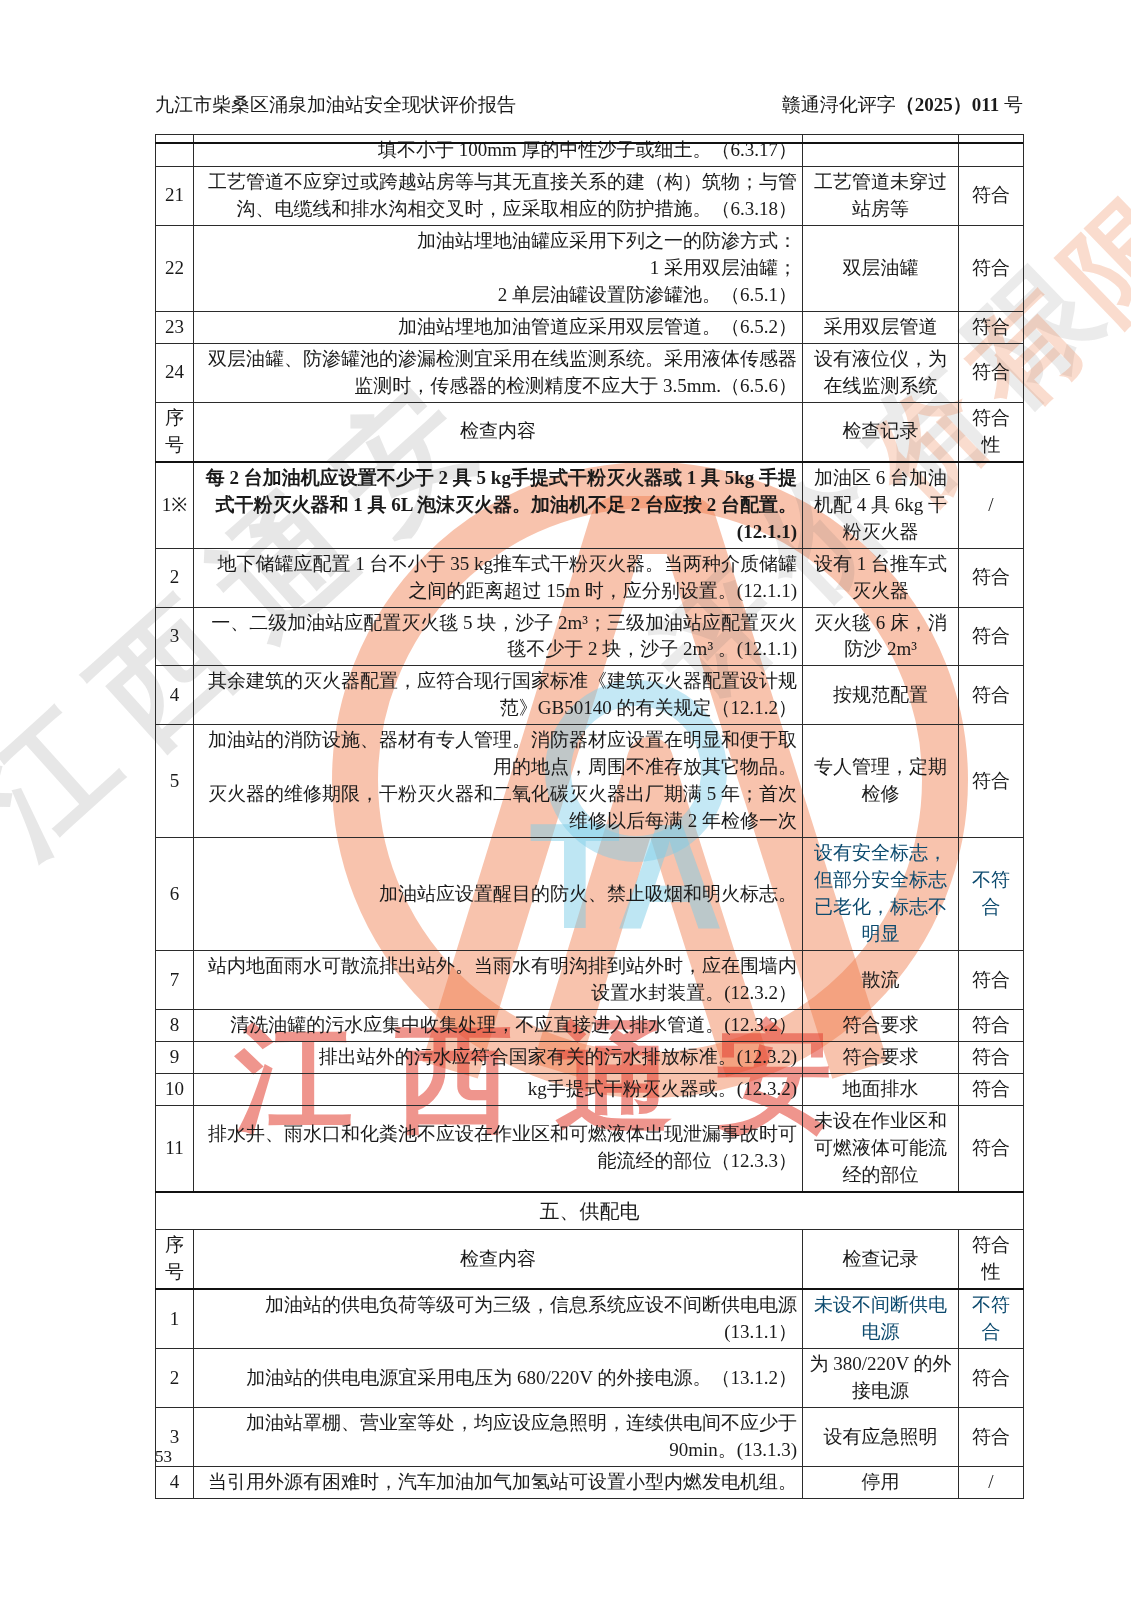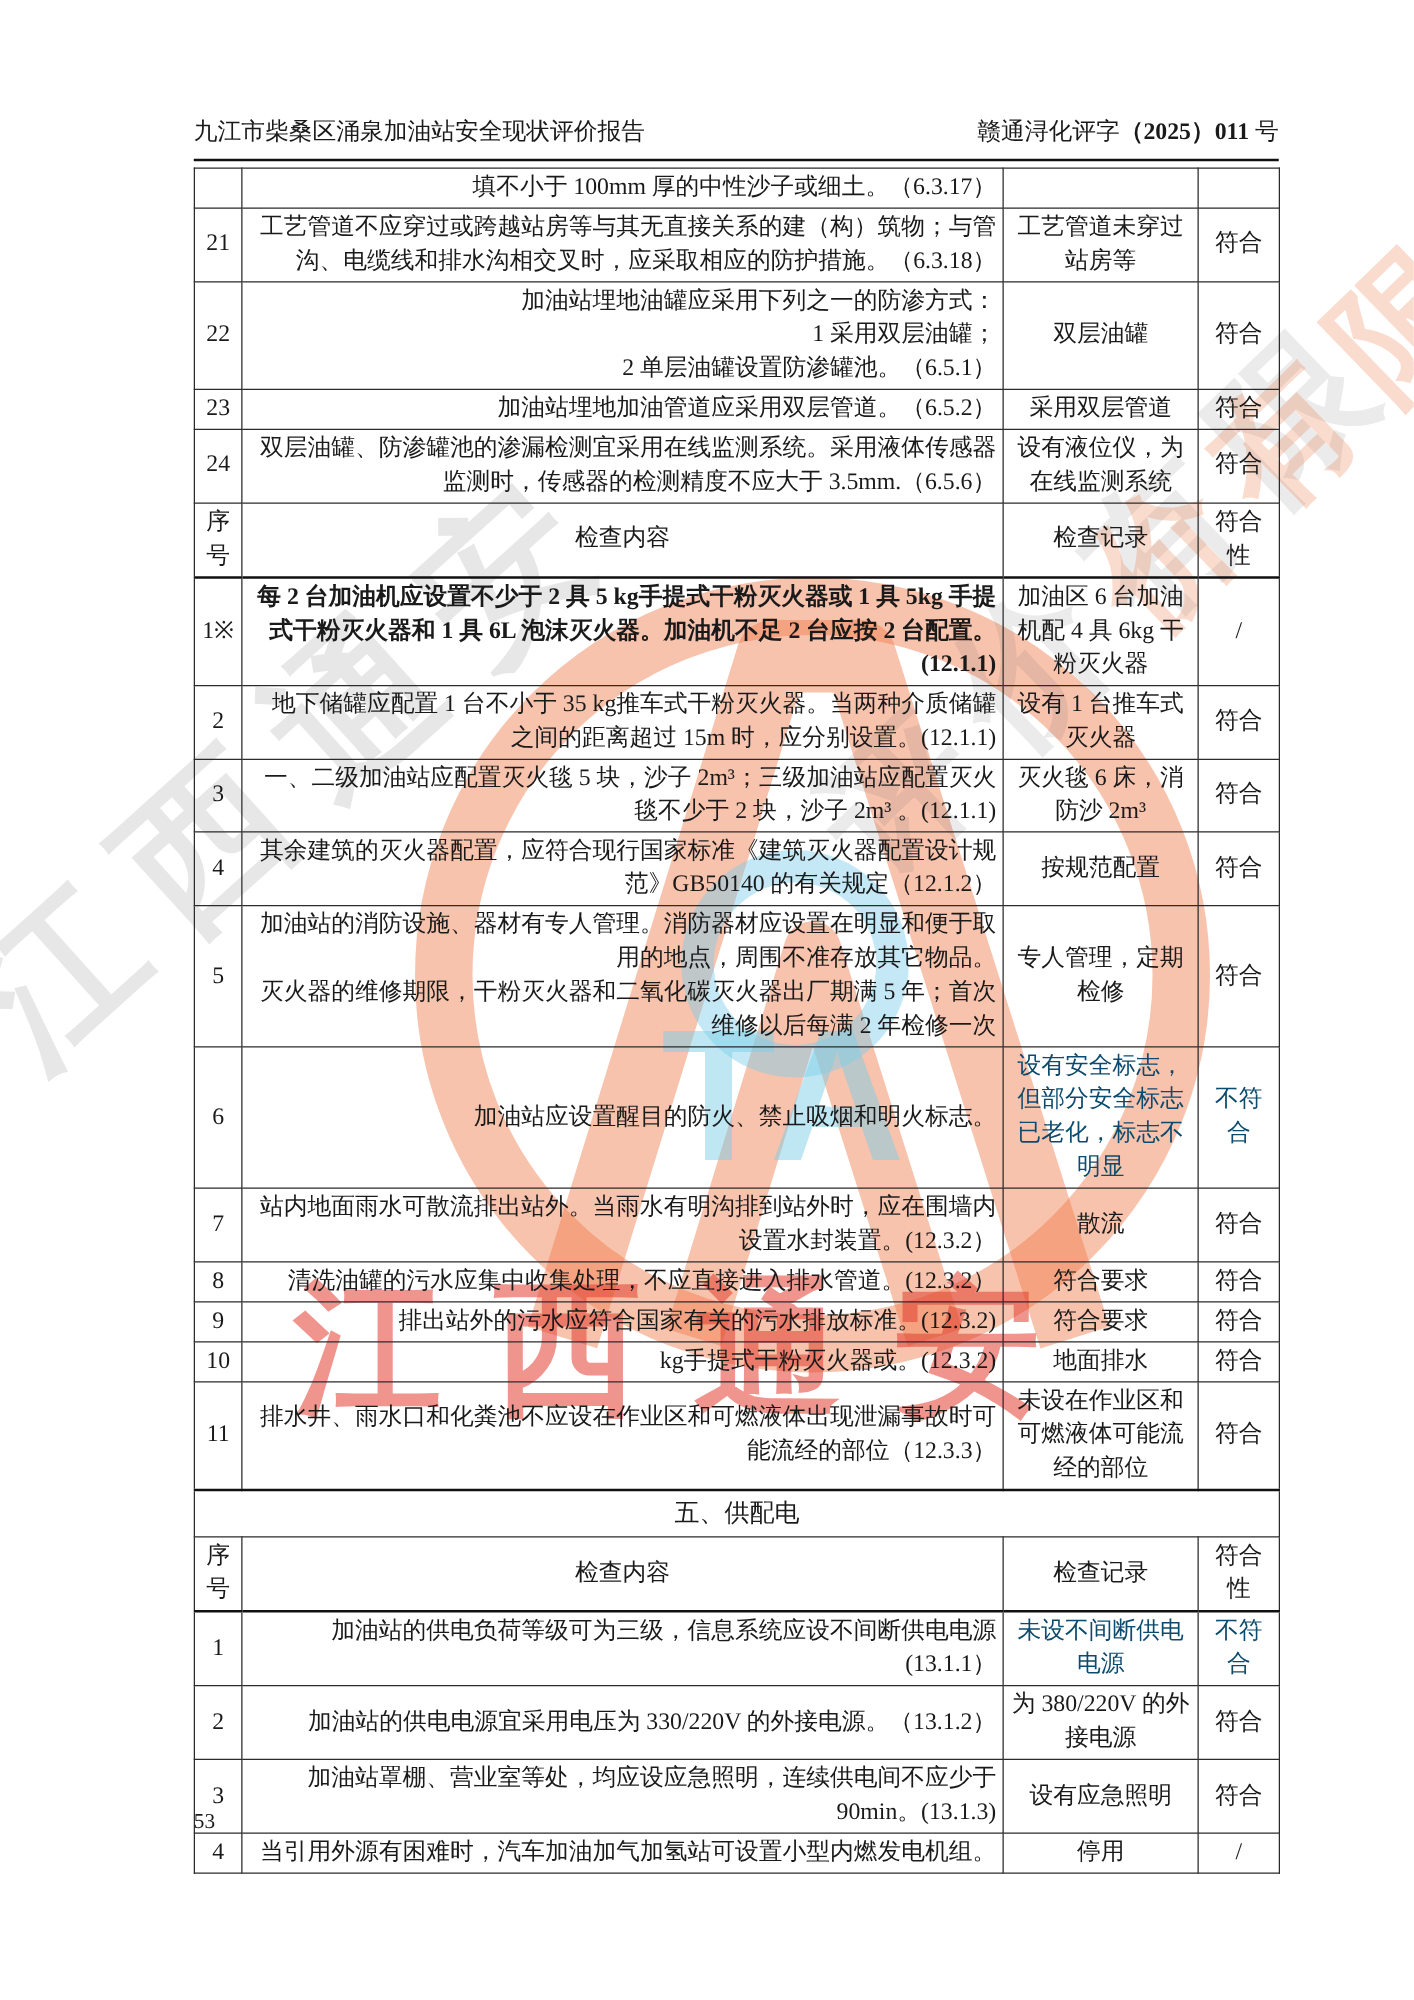--- a/index.html
+++ b/index.html
@@ -20,21 +20,21 @@
   .wm-gray{left:-60px;top:760px;font-size:130px;font-weight:bold;color:rgba(70,70,70,0.13);
            transform:rotate(-42deg);transform-origin:left top;letter-spacing:30px;white-space:nowrap;}
   .wm-gray2{left:620px;top:620px;font-size:120px;font-weight:bold;color:rgba(90,90,90,0.12);
            transform:rotate(-44deg);transform-origin:left top;letter-spacing:26px;white-space:nowrap;}
   .wm-orangetxt{left:840px;top:430px;font-size:110px;font-weight:bold;color:rgba(238,130,80,0.28);
            transform:rotate(-44deg);transform-origin:left top;letter-spacing:24px;white-space:nowrap;}
   
   .page-header{
     position:absolute;left:155px;width:868px;top:92px;z-index:2;
     display:flex;justify-content:space-between;align-items:flex-start;
-    font-size:19px;border-bottom:2.5px solid #111;padding-bottom:9px;
+    font-size:19px;border-bottom:2.5px solid #111;padding-bottom:24px;
   }
   .doc-number b{font-family:"Liberation Serif",serif;}
   
   table.insp{
     position:absolute;left:155px;top:134px;width:868px;z-index:1;
     border-collapse:collapse;table-layout:fixed;font-size:19px;background:transparent;
   }
   table.insp td{
     border:1.4px solid #2b2b2b;padding:2px 5px;line-height:1.42;vertical-align:middle;
     overflow:hidden;
@@ -201,21 +201,21 @@
           <td class="">符合性</td>
         </tr>
         <tr>
           <td class="no">1</td>
           <td class="content">加油站的供电负荷等级可为三级，信息系统应设不间断供电电源(13.1.1）</td>
           <td class="record red">未设不间断供电电源</td>
           <td class="result red">不符合</td>
         </tr>
         <tr>
           <td class="no">2</td>
-          <td class="content">加油站的供电电源宜采用电压为 330/220V 的外接电源。（13.1.2）</td>
+          <td class="content">加油站的供电电源宜采用电压为 680/220V 的外接电源。（13.1.2）</td>
           <td class="record">为 380/220V 的外接电源</td>
           <td class="result">符合</td>
         </tr>
         <tr>
           <td class="no">3</td>
           <td class="content">加油站罩棚、营业室等处，均应设应急照明，连续供电间不应少于 90min。(13.1.3)</td>
           <td class="record">设有应急照明</td>
           <td class="result">符合</td>
         </tr>
         <tr>

